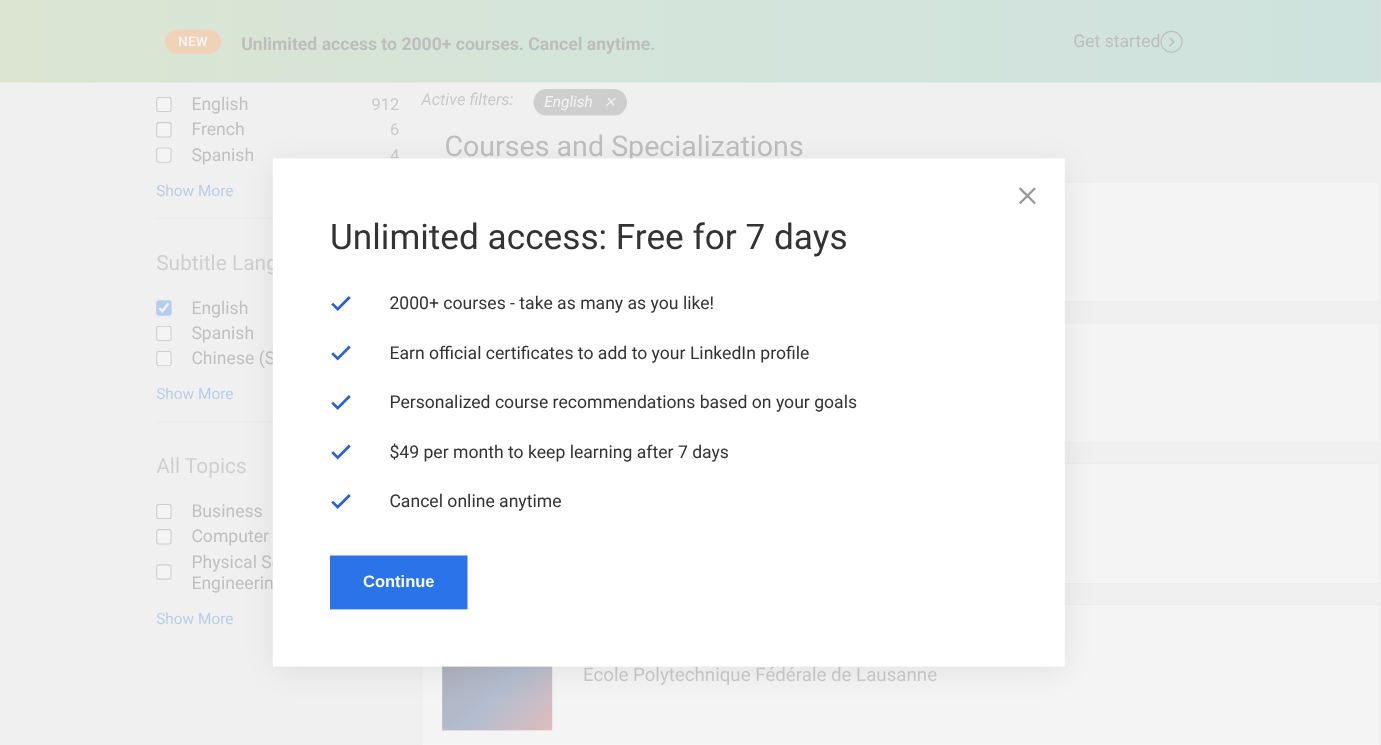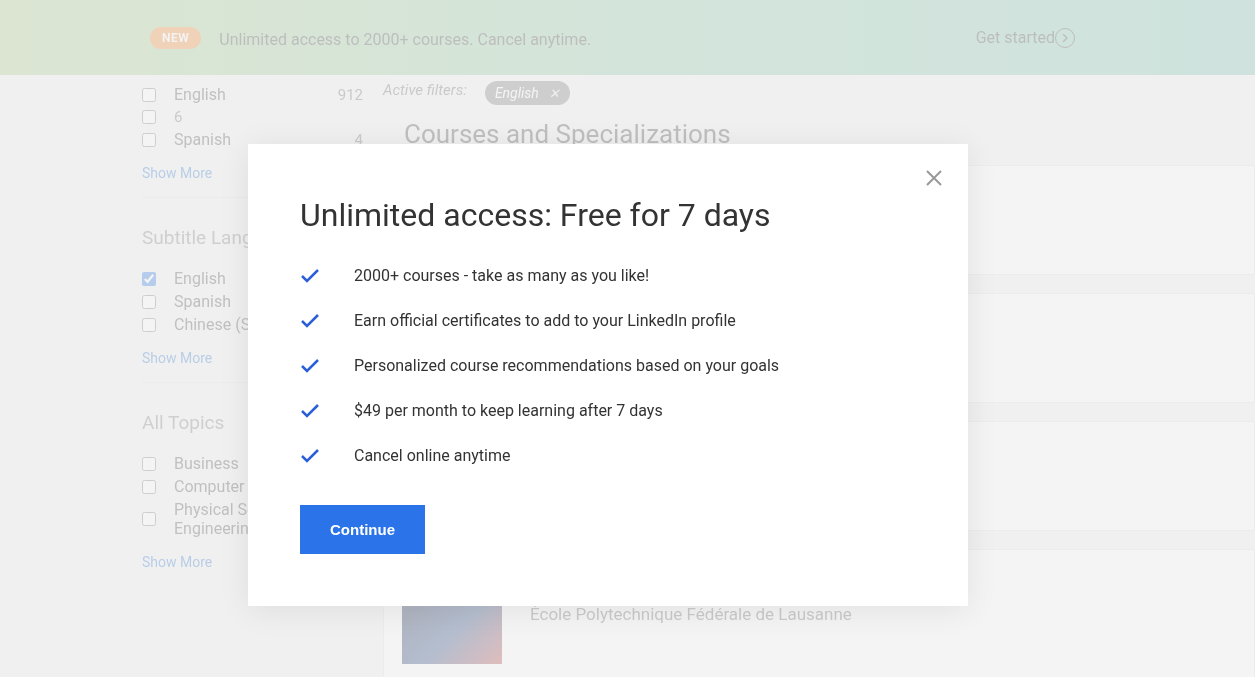--- a/index.html
+++ b/index.html
@@ -22,21 +22,21 @@
 .promo-left { display: flex; align-items: flex-end; gap: 18px; }
 .new-badge {
   background: #f0852d;
   color: #fff;
   font-size: 12px;
   font-weight: 600;
   padding: 4px 12px;
   border-radius: 12px;
   letter-spacing: 0.5px;
 }
-.promo-text { color: #3b3b3b; font-size: 16px; font-weight: 400; }
+.promo-text { color: #3b3b3b; font-size: 16px; font-weight: 700; }
 .get-started {
   display: flex;
   align-items: center;
   color: #3b3b3b;
   font-size: 16px;
   cursor: pointer;
 }
 .arrow-circle {
   width: 20px; height: 20px;
   border: 1.5px solid #3b3b3b;
@@ -147,20 +147,21 @@
 <div class="page-body">
   <aside class="sidebar">
 
     <div class="filter-row">
       <input type="checkbox" style="">
       <span class="label">English</span>
       <span class="count">912</span>
     </div>
     <div class="filter-row">
       <input type="checkbox" style="">
+      <span class="label">French</span>
       <span class="count">6</span>
     </div>
     <div class="filter-row">
       <input type="checkbox" style="">
       <span class="label">Spanish</span>
       <span class="count">4</span>
     </div>
     <div class="show-more">Show More</div>
 
     <div class="section-title">Subtitle Languages</div>

